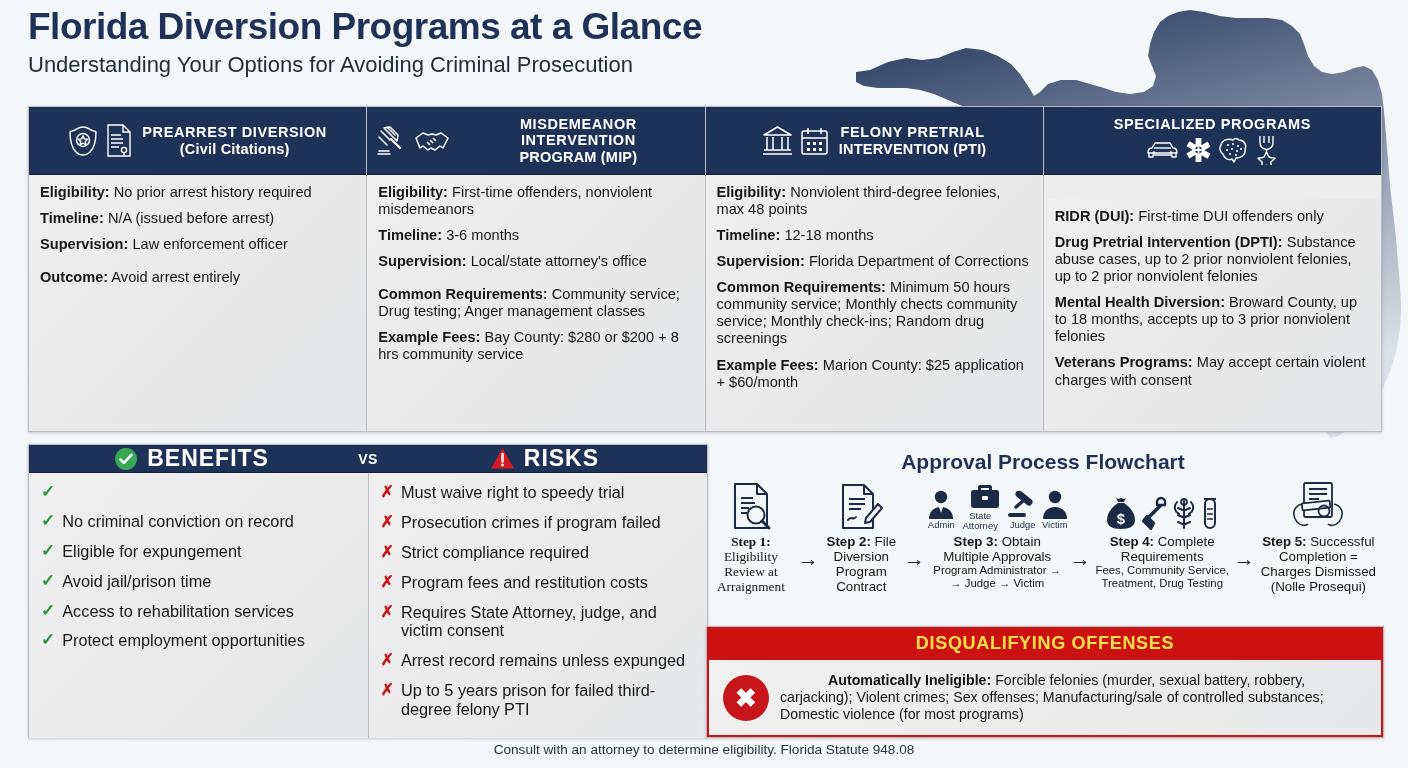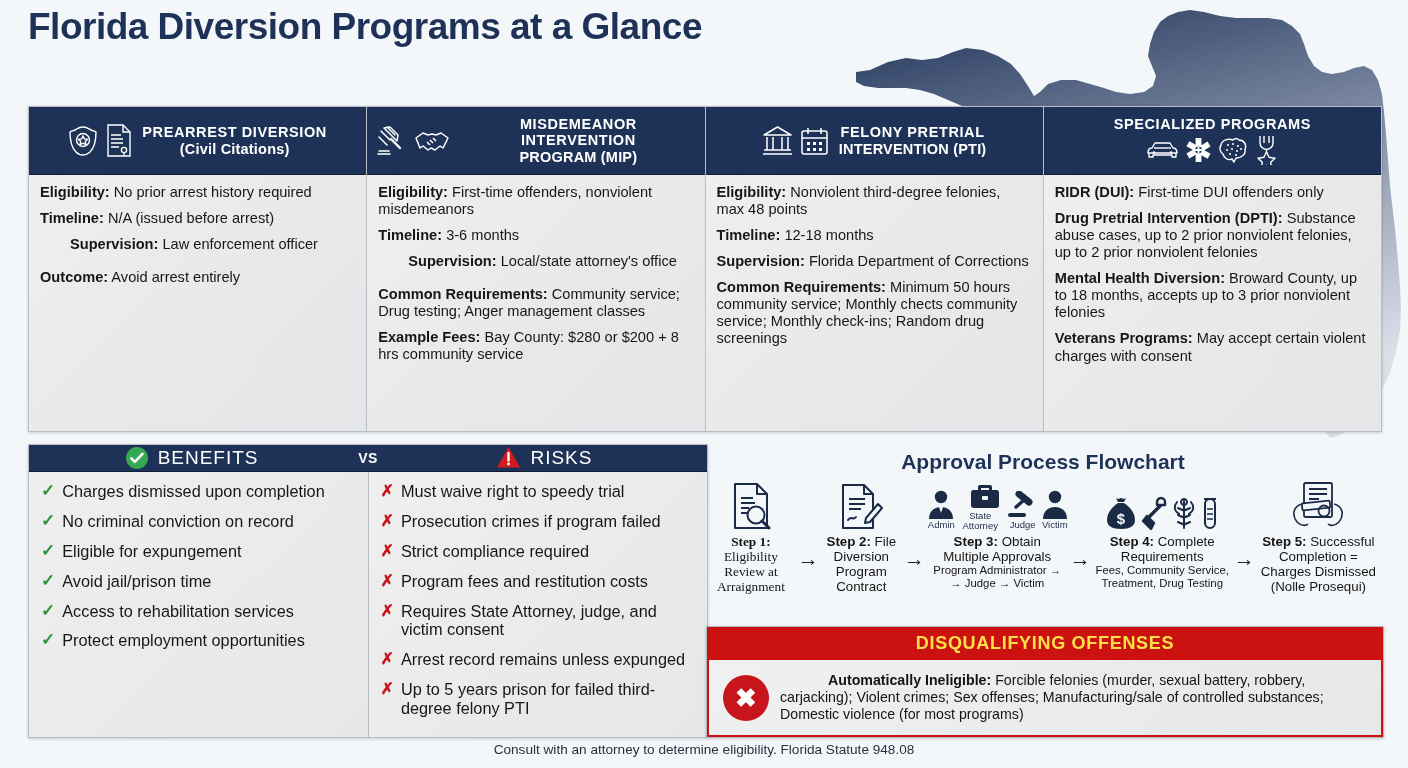--- a/index.html
+++ b/index.html
@@ -27,54 +27,54 @@
 
   
   .programs{
     position:absolute;left:28px;top:106px;width:1352px;height:324px;
     z-index:2;display:flex;
     border:1px solid #b9bec6;
     box-shadow:0 1px 3px rgba(0,0,0,.18);
     background:#ececec;
   }
   .prog-col{flex:1 1 0;display:flex;flex-direction:column;min-width:0;border-right:1px solid #b9bec6;}
-  .prog-col:last-child{border-right:none;}
+  .prog-col:last-child{border-right:none;gap:24px;}
   .prog-head{
     background:#1e3258;color:#fff;height:68px;box-sizing:border-box;
     display:flex;align-items:center;justify-content:center;gap:10px;padding:4px 8px;
     border-bottom:1px solid #0f1d36;
   }
   .prog-head.stacked{flex-direction:column;gap:2px;justify-content:center;}
   .prog-head-title{
     font-size:14.5px;font-weight:bold;letter-spacing:.6px;line-height:1.12;text-align:center;
   }
   .prog-head-title .sub{display:block;font-size:14.5px;font-weight:bold;letter-spacing:.2px;}
   .head-icons{display:flex;align-items:center;gap:7px;flex:0 0 auto;}
   .prog-body{
     flex:1;background:#ececec;padding:9px 11px 8px 11px;box-sizing:border-box;
     background-image:linear-gradient(135deg,#efefef 0%,#e8e8e8 60%,#e4e6e8 100%);
   }
   .p-line{font-size:14.6px;line-height:1.17;margin:0 0 9px 0;color:#171717;}
   .p-line:last-child{margin-bottom:0;}
   .p-line b{font-weight:bold;}
-  .gap{margin-bottom:16px;margin-left:30px;}
+  .gap{margin-bottom:16px;}
 
   
   .benrisk{
     position:absolute;left:28px;top:444px;width:678px;height:292px;z-index:2;
     border:1px solid #b9bec6;box-shadow:0 1px 3px rgba(0,0,0,.18);
     display:flex;flex-direction:column;background:#ececec;
   }
   .br-head{
     background:#1e3258;height:44px;display:flex;align-items:center;color:#fff;
     border-bottom:1px solid #0f1d36;
   }
   .br-head-left,.br-head-right{flex:1;display:flex;align-items:center;justify-content:center;gap:9px;}
   .br-head-mid{flex:0 0 auto;padding:0 4px;font-size:14px;font-weight:bold;letter-spacing:.5px;}
-  .br-head-label{font-size:19px;font-weight:normal;letter-spacing:1px;}
+  .br-head-label{font-size:23px;font-weight:bold;letter-spacing:1px;}
   .br-body{flex:1;display:flex;background:#ececec;}
   .br-col{flex:1;padding:10px 10px 8px 12px;box-sizing:border-box;
     background-image:linear-gradient(135deg,#efefef 0%,#e9e9e9 70%,#e5e7e9 100%);}
   .br-col.left{border-right:1px solid #b9bec6;}
   .br-item{display:flex;gap:7px;font-size:16.3px;line-height:1.16;margin-bottom:11px;color:#171717;}
   .br-item .mk{flex:0 0 auto;font-weight:bold;}
   .chk{color:#2e9441;font-size:17px;line-height:1.05;}
   .xmk{color:#c9161a;font-size:16px;line-height:1.08;font-weight:bold;}
 
   
@@ -147,20 +147,21 @@
              L542,372 L534,390 L524,406 L512,420 L500,430 L490,436 L482,438 L478,432 L480,420
              L486,404 L492,386 L496,366 L498,344 L498,322 L496,300 L492,278 L486,256 L478,234
              L468,214 L456,196 L442,182 L426,170 L408,162 L390,158 L370,156 L350,156 L330,158
              L310,160 L292,162 L276,164 L260,164 L244,162 L230,158 L218,152 L208,144 L200,134
              L192,126 L182,120 L170,116 L156,114 L142,112 L128,110 L114,106 L100,100 L86,94
              L72,90 L58,88 L44,88 L30,88 L16,86 L8,82 Z" fill="url(#flgrad)"></path>
   </svg>
 
   <div class="header">
     <div class="title">Florida Diversion Programs at a Glance</div>
+    <div class="subtitle">Understanding Your Options for Avoiding Criminal Prosecution</div>
   </div>
 
   <div class="programs">
 
     <div class="prog-col">
       <div class="prog-head">
         <span class="head-icons">
           <svg width="30" height="32" viewBox="0 0 30 32" fill="none" stroke="#fff" stroke-width="1.4">
             <path d="M15 2 C19 2 21 4 23 5 C25 6 27 6 28 7 C28 14 27 22 22 27 C19 30 16 30 15 30 C14 30 11 30 8 27 C3 22 2 14 2 7 C3 6 5 6 7 5 C9 4 11 2 15 2 Z"></path>
             <circle cx="15" cy="15" r="6.5"></circle>
@@ -239,20 +240,21 @@
         <span class="prog-head-title">
           <span>FELONY PRETRIAL</span>
           <span class="sub">INTERVENTION (PTI)</span>
         </span>
       </div>
       <div class="prog-body">
         <div class="p-line"><b>Eligibility:</b> <span>Nonviolent third-degree felonies, max 48 points</span></div>
         <div class="p-line"><b>Timeline:</b> <span>12-18 months</span></div>
         <div class="p-line"><b>Supervision:</b> <span>Florida Department of Corrections</span></div>
         <div class="p-line"><b>Common Requirements:</b> <span>Minimum 50 hours community service; Monthly chects community service; Monthly check-ins; Random drug screenings</span></div>
+        <div class="p-line"><b>Example Fees:</b> <span>Marion County: $25 application + $60/month</span></div>
       </div>
     </div>
 
     <div class="prog-col">
       <div class="prog-head stacked">
         <span class="prog-head-title">SPECIALIZED PROGRAMS</span>
         <span class="head-icons">
           <svg width="33" height="21" viewBox="0 0 33 21" fill="none" stroke="#fff" stroke-width="1.4" stroke-linejoin="round">
             <path d="M3 14 v4 h4 v-2 h19 v2 h4 v-4"></path>
             <path d="M2 14 c0 -4 2 -5 4 -5 l3 -5 h15 l3 5 c2 0 4 1 4 5 Z"></path>
@@ -312,21 +314,20 @@
           <path d="M12.5 7 v7.5" stroke="#fff" stroke-width="2.4" stroke-linecap="round"></path>
           <circle cx="12.5" cy="18" r="1.4" fill="#fff"></circle>
         </svg>
         <span class="br-head-label">RISKS</span>
       </div>
     </div>
     <div class="br-body">
       <div class="br-col left">
         <div class="br-item">
             <span class="mk chk">✓</span>
-            <span>Charges dismissed upon completion</span>
           </div>
         <div class="br-item">
             <span class="mk chk">✓</span>
             <span>No criminal conviction on record</span>
           </div>
         <div class="br-item">
             <span class="mk chk">✓</span>
             <span>Eligible for expungement</span>
           </div>
         <div class="br-item">

